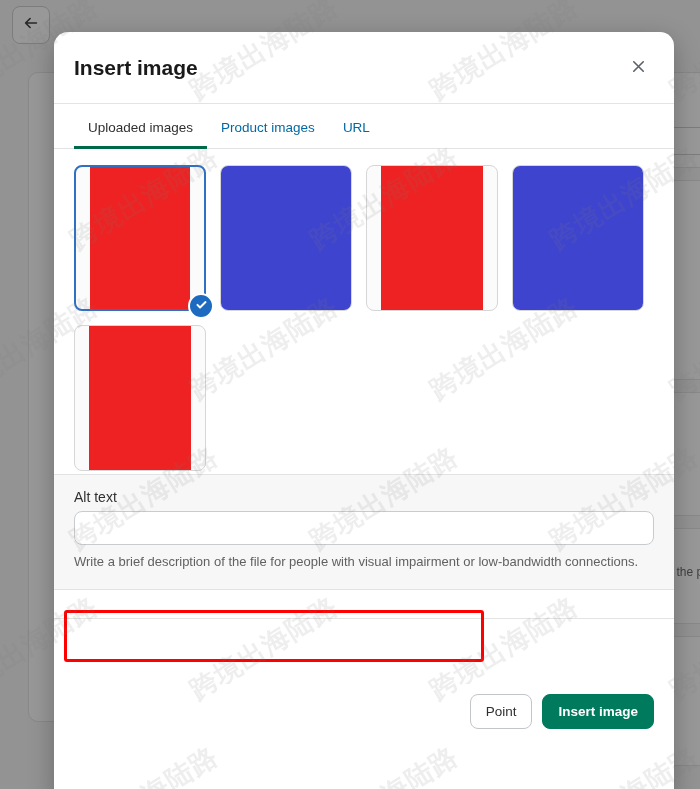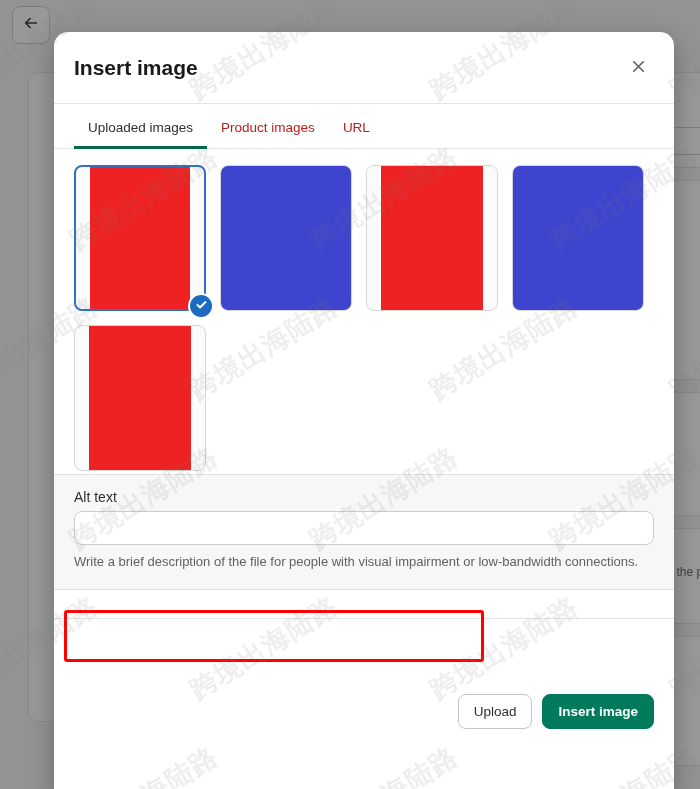--- a/index.html
+++ b/index.html
@@ -156,21 +156,21 @@
   .tabs {
     flex: none;
     display: flex; align-items: flex-end;
     height: 45px;
     padding: 0 20px;
     border-bottom: 1px solid #e3e3e3;
     gap: 0;
   }
   .tab {
     font-size: 13.5px;
-    color: #b91c1c;
+    color: #0369a1;
     padding: 0 14px 11px 14px;
     cursor: pointer;
     border-bottom: 3px solid transparent;
     position: relative; top: 1px;
   }
   .tab.active {
     color: #303030;
     border-bottom-color: #00694a;
   }
 
@@ -466,21 +466,21 @@
       <div class="field-label">Alt text</div>
       <input class="alt-input" type="text" placeholder="" style="">
       <div class="help-text">Write a brief description of the file for people with visual impairment or low-bandwidth connections.</div>
     </div>
 
     <div class="size-section">
       <div class="annot-box"></div>
     </div>
 
     <div class="modal-footer">
-      <button class="btn btn-default">Upload</button>
+      <button class="btn btn-default">Point</button>
       <button class="btn btn-primary">Insert image</button>
     </div>
 
   </div>
 
   <div class="wm-layer" id="wm-layer">
       <div class="wm" style="left: -60px; top: 30px;">跨境出海陆路</div>
       <div class="wm" style="left: 180px; top: 30px;">跨境出海陆路</div>
       <div class="wm" style="left: 420px; top: 30px;">跨境出海陆路</div>
       <div class="wm" style="left: 660px; top: 30px;">跨境出海陆路</div>

